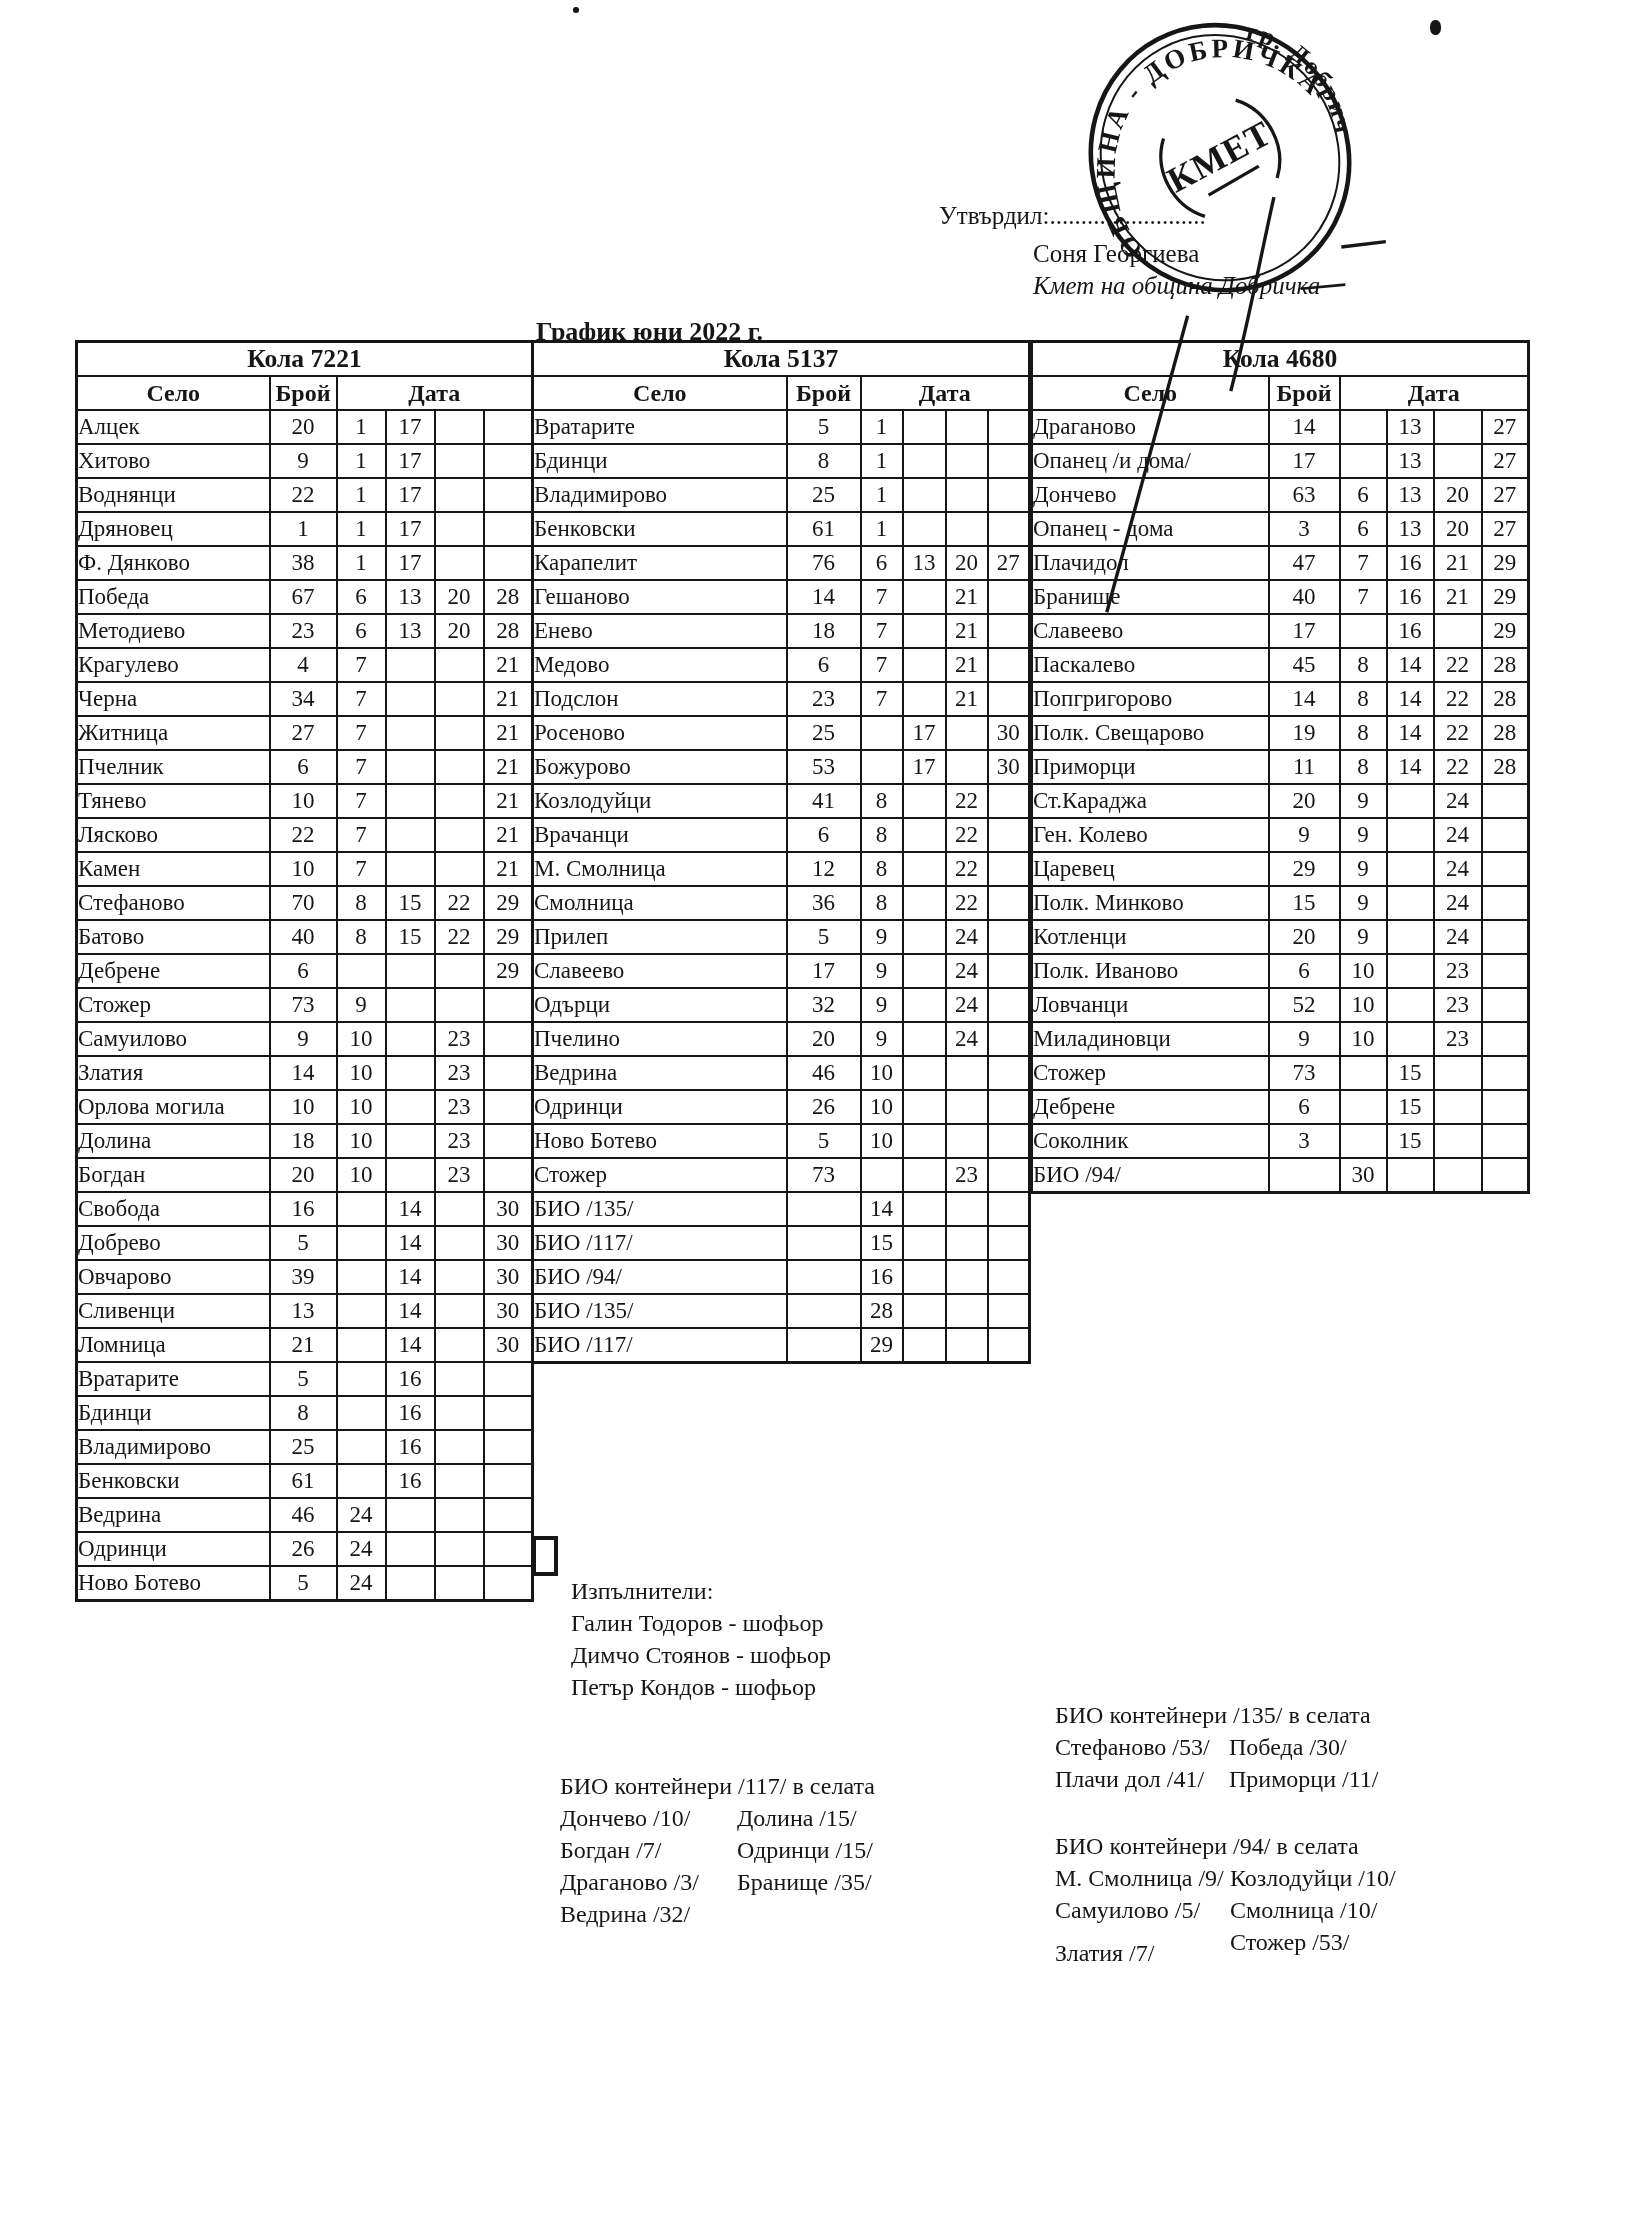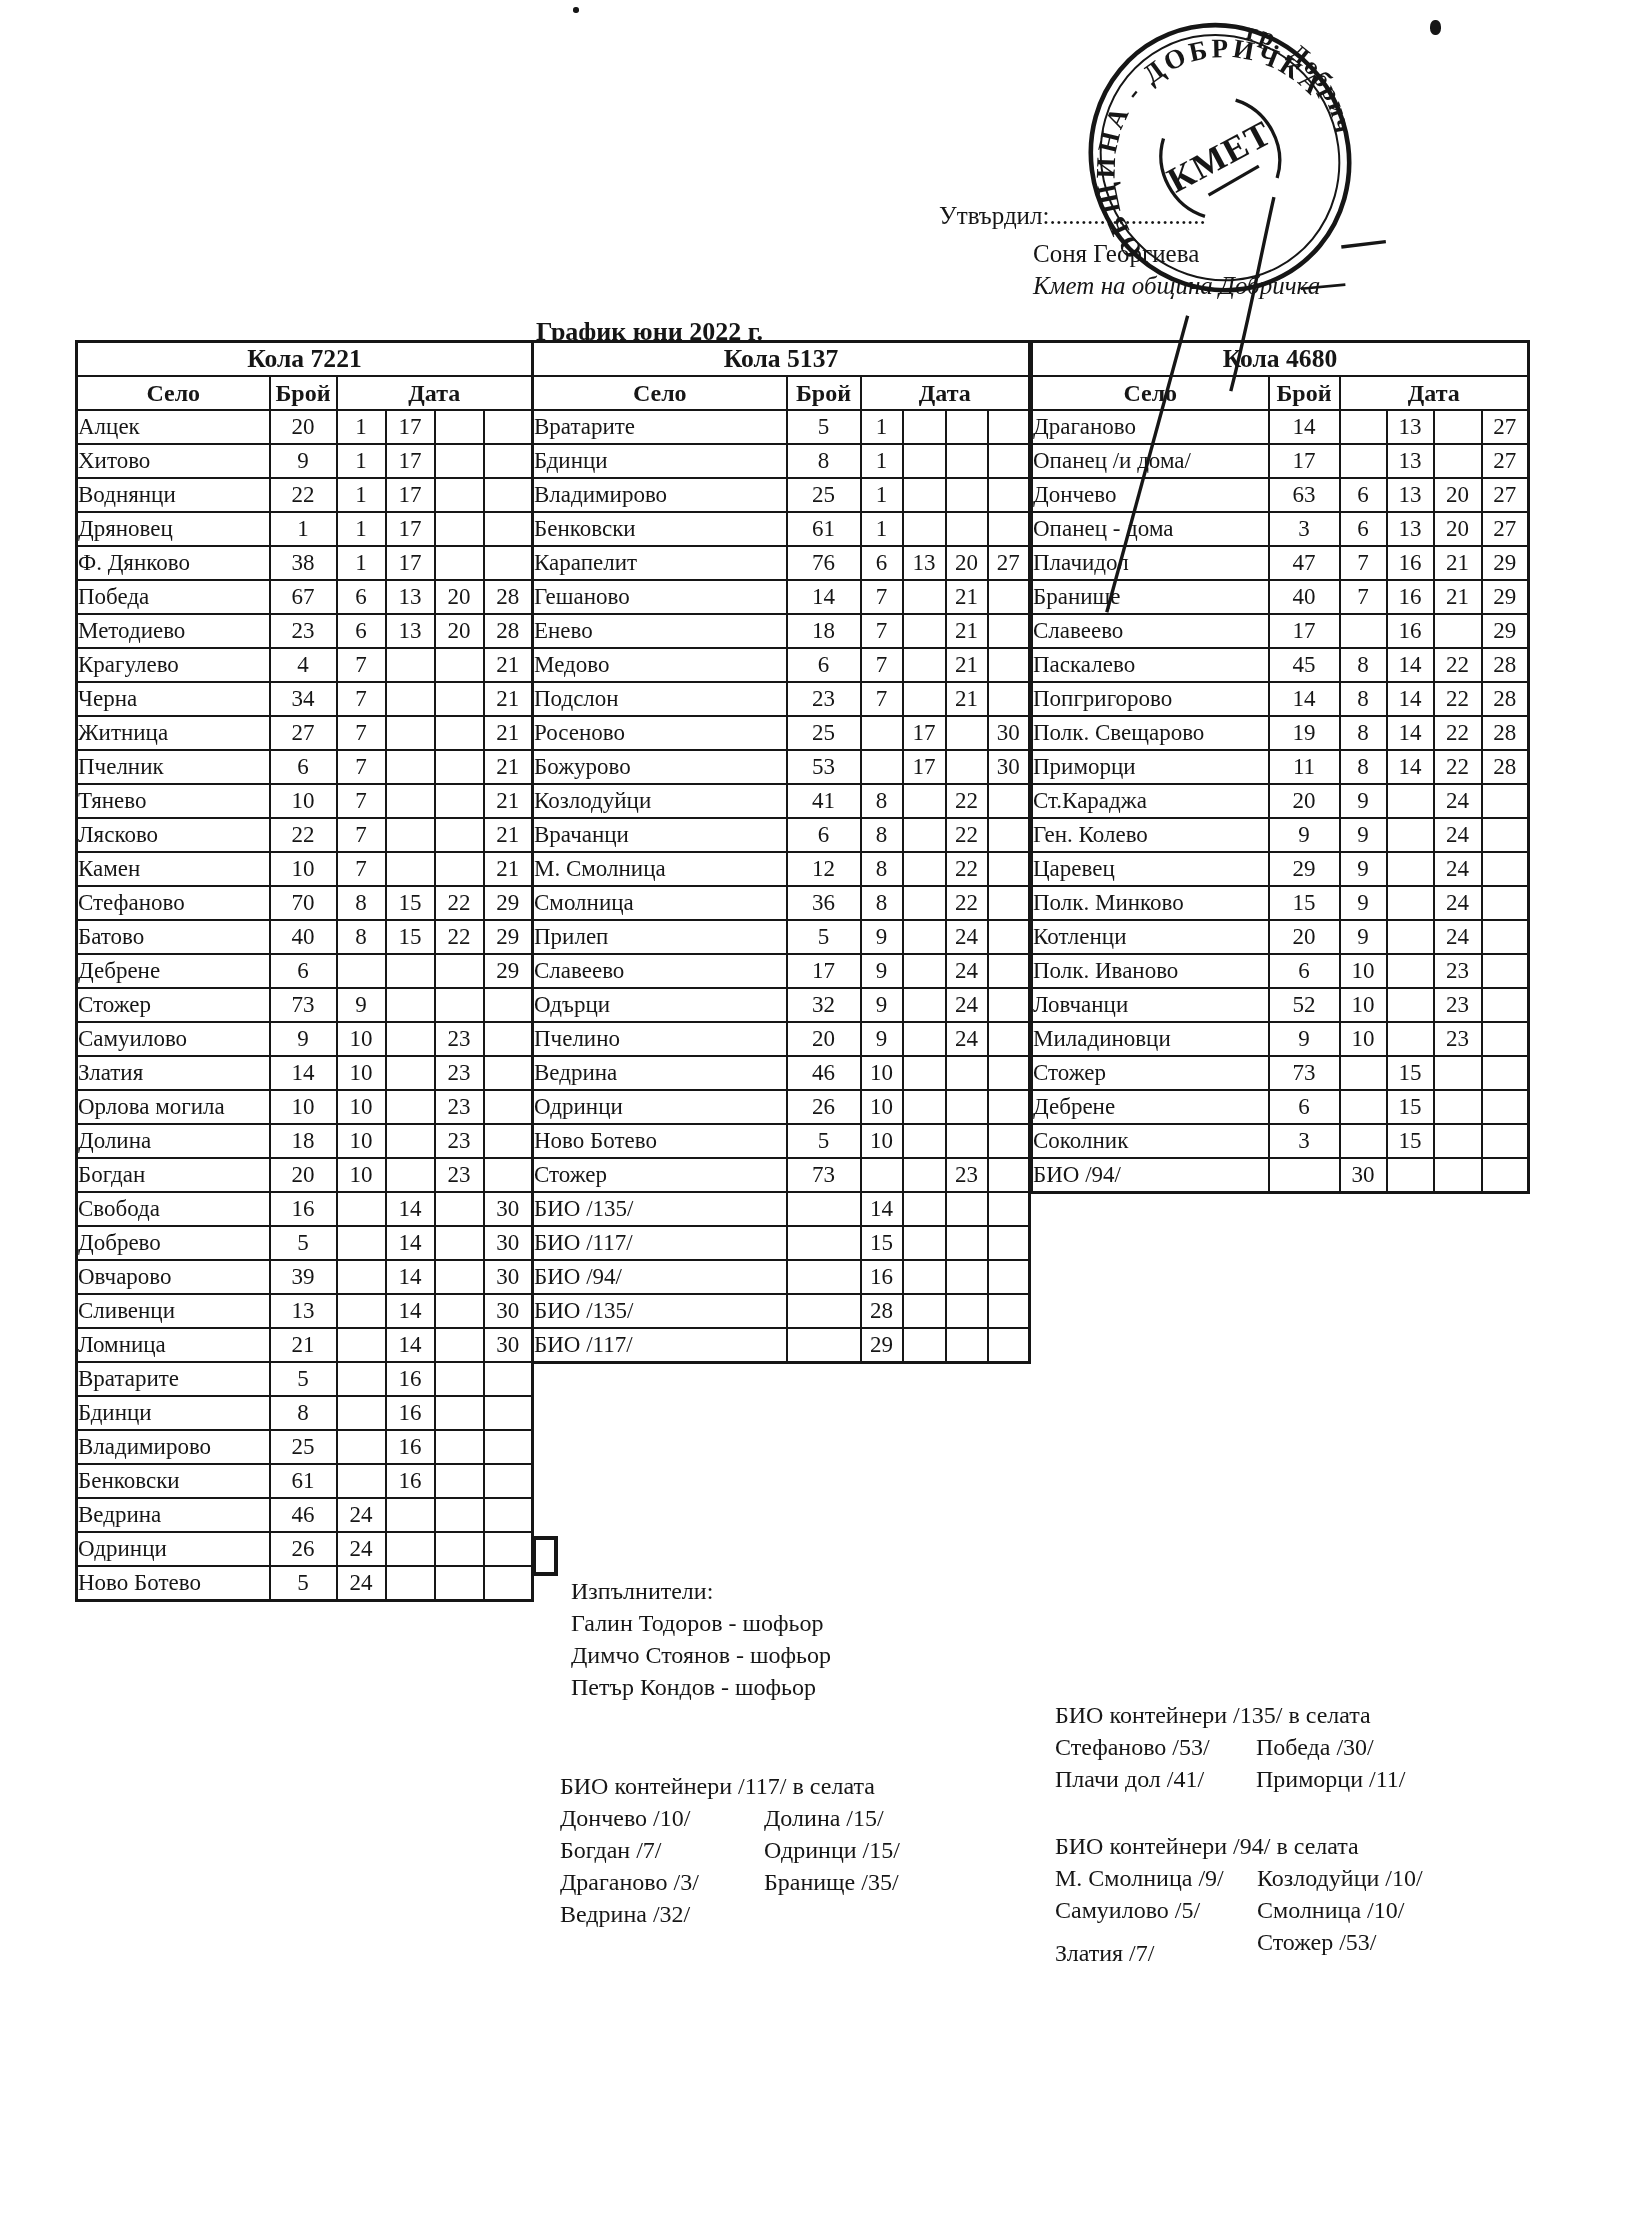--- a/index.html
+++ b/index.html
@@ -11,21 +11,21 @@
   .appr.italic{font-style:italic;}
   table.sched{position:absolute;border-collapse:collapse;table-layout:fixed;
               border:3.4px solid #161616;background:#fff;}
   table.sched td{border:2px solid #161616;padding:0;overflow:hidden;white-space:nowrap;
                  height:32px;vertical-align:middle;}
   td.t-title{font-weight:bold;font-size:25.6px;text-align:center;height:36px;}
   td.t-head{font-weight:bold;font-size:24px;text-align:center;height:37px;}
   td.village{font-size:23px;text-align:left;padding-left:6.7px;}
   td.num{font-size:23px;text-align:center;}
   .txt-block{font-size:24px;line-height:32px;white-space:nowrap;}
-  .bio-row{display:flex;gap:27px;}
+  .bio-row{display:flex;}
   .bio-row span{display:inline-block;}
   .stamp-svg{position:absolute;left:1075px;top:13.5px;}
   .marks{position:absolute;left:0;top:0;pointer-events:none;}
   .artifact{position:absolute;background:#161616;border-radius:45%;}
   .bracket{position:absolute;border:4px solid #161616;background:transparent;}
 </style>
 </head>
 <body>
 
 <div class="page">

